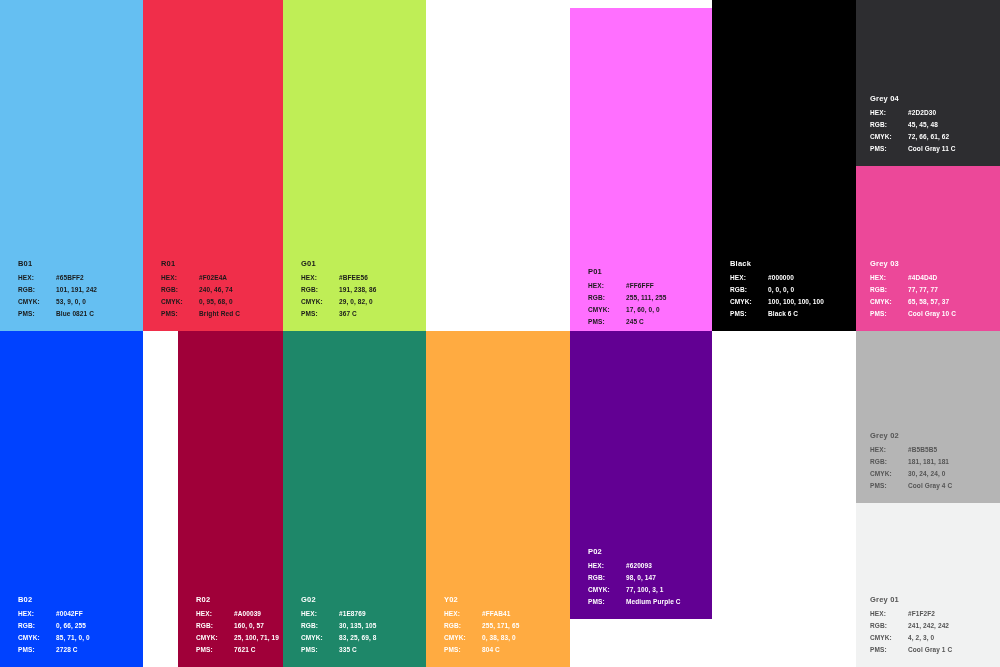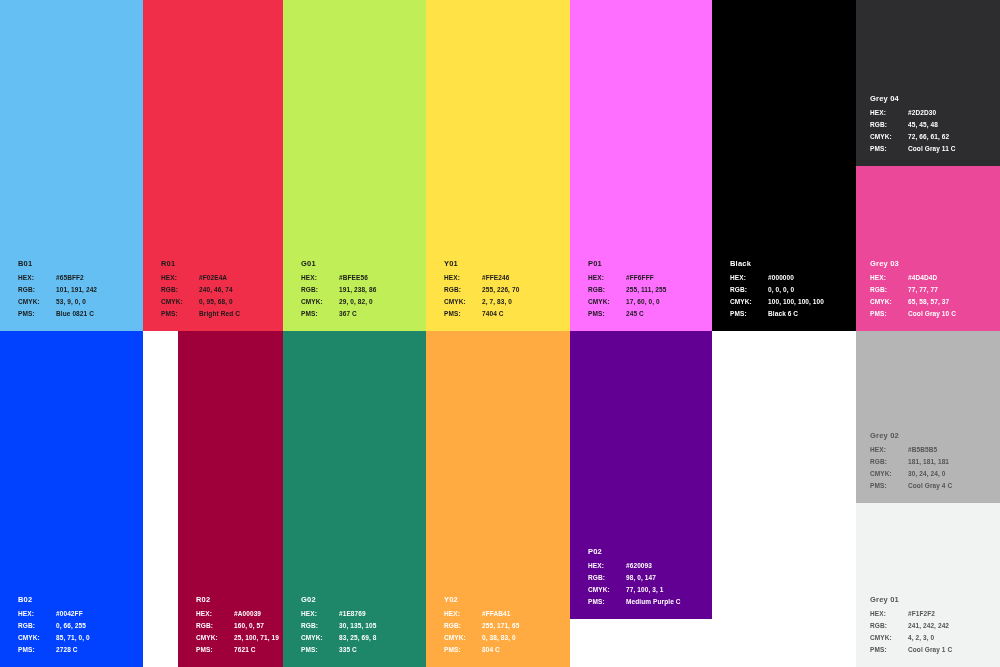--- a/index.html
+++ b/index.html
@@ -140,42 +140,21 @@
         <div class="row">
           <div class="key">CMYK:</div>
           <div class="val">29, 0, 82, 0</div>
         </div>
         <div class="row">
           <div class="key">PMS:</div>
           <div class="val">367 C</div>
         </div>
       </div>
     </div>
-    <div class="swatch" style="left: 426px; top: 0px; width: 144px; height: 331px; background: rgb(255, 226, 70);">
-      <div class="info t-dark">
-        <div class="sw-name">Y01</div>
-        <div class="row">
-          <div class="key">HEX:</div>
-          <div class="val">#FFE246</div>
-        </div>
-        <div class="row">
-          <div class="key">RGB:</div>
-          <div class="val">255, 226, 70</div>
-        </div>
-        <div class="row">
-          <div class="key">CMYK:</div>
-          <div class="val">2, 7, 83, 0</div>
-        </div>
-        <div class="row">
-          <div class="key">PMS:</div>
-          <div class="val">7404 C</div>
-        </div>
-      </div>
-    </div>
-    <div class="swatch" style="left: 570px; top: 0px; width: 142px; height: 331px; background: rgb(255, 111, 255);">
+    <div class="swatch" style="left: 570px; top: 8px; width: 142px; height: 331px; background: rgb(255, 111, 255);">
       <div class="info t-dark">
         <div class="sw-name">P01</div>
         <div class="row">
           <div class="key">HEX:</div>
           <div class="val">#FF6FFF</div>
         </div>
         <div class="row">
           <div class="key">RGB:</div>
           <div class="val">255, 111, 255</div>
         </div>

